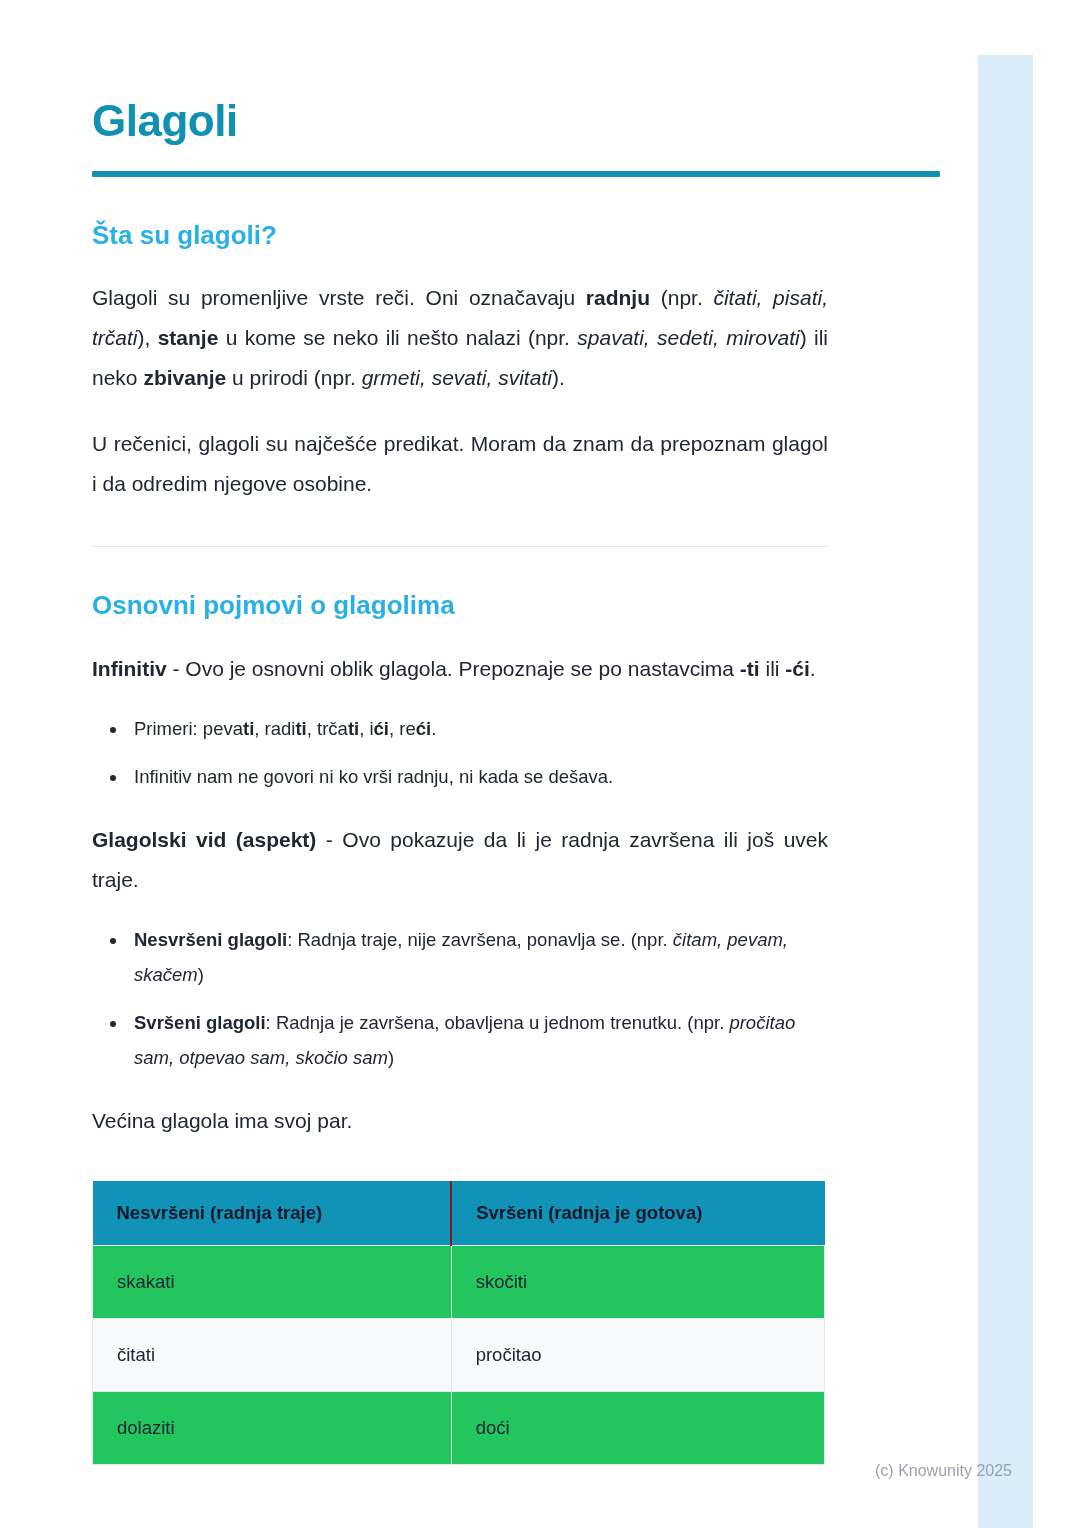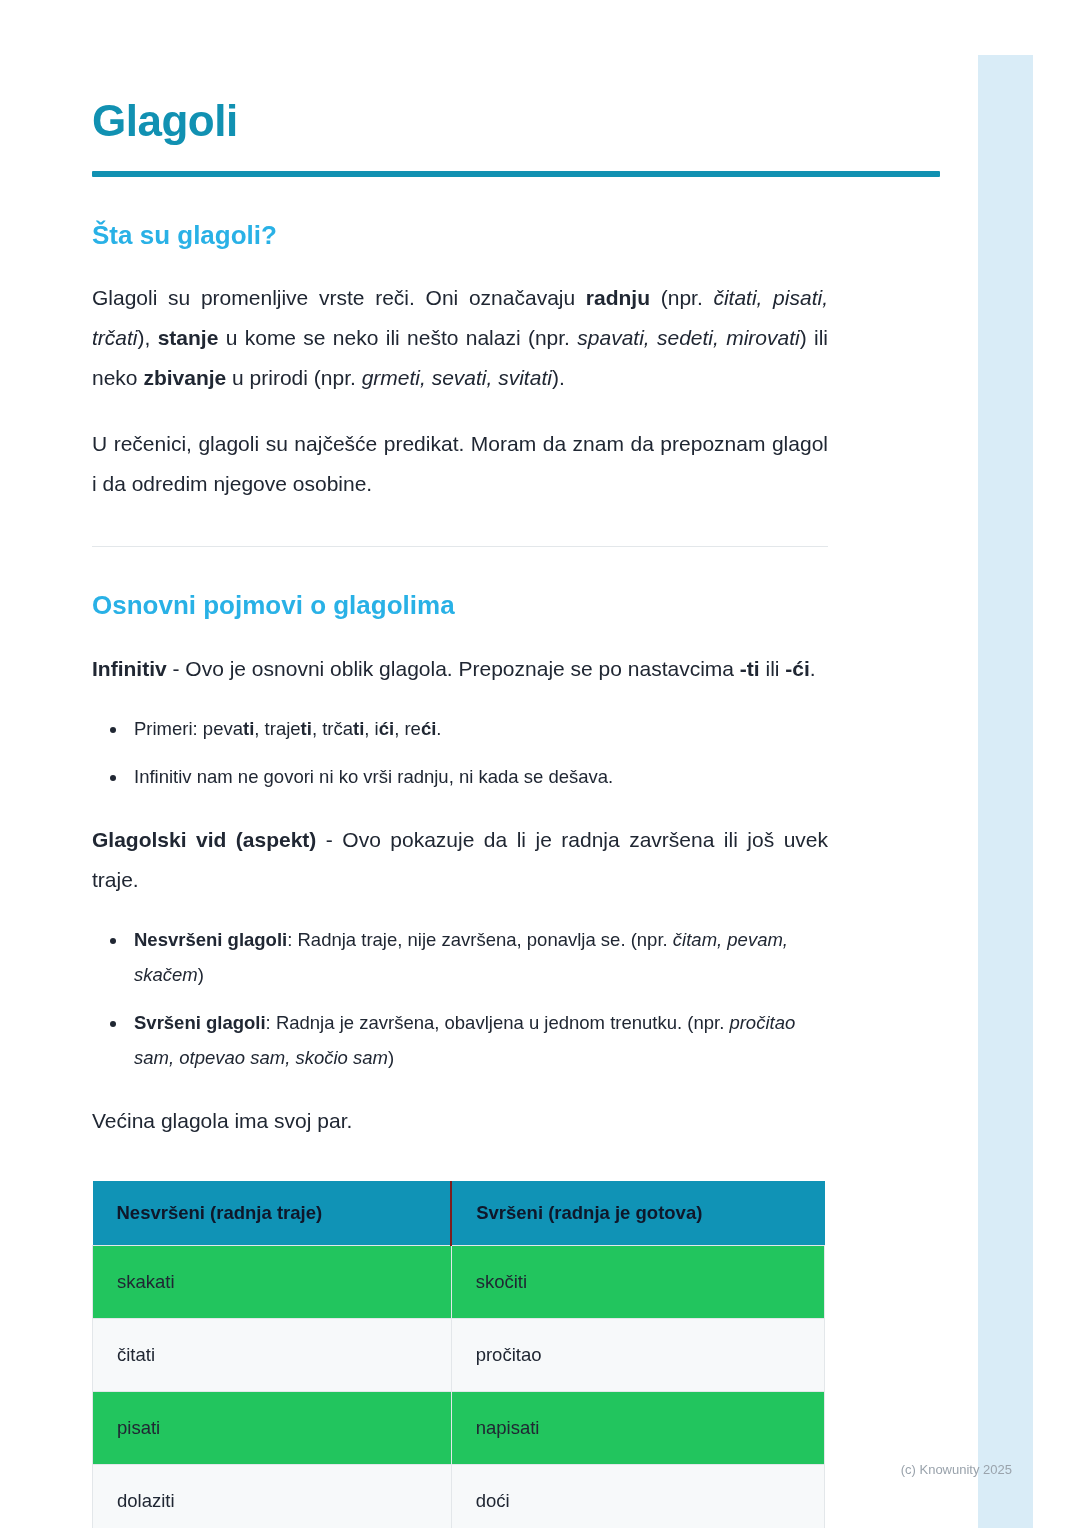--- a/index.html
+++ b/index.html
@@ -68,21 +68,21 @@
   }
   .pair-table thead th + th { border-left: 2px solid #7f1d1d; }
   .pair-table td {
     border: 1px solid var(--divider, #e3e7ea);
     padding: 25px 24px; background: #22c55e;
   }
   .pair-table tbody tr:nth-child(even) td { background: var(--table-row-alt, #f7f9fa); }
   .pair-table th:first-child, .pair-table td:first-child { width: 49%; }
   .footer-note {
     position: absolute; top: 1462px; right: 68px;
-    font-size: 13px;
+    font-size: 16px;
     color: var(--footer-gray, #9aa3ac);
     z-index: 3;
   }
 </style>
 </head>
 <body>
 
 <div class="side-strip"></div>
 
 <main class="content">
@@ -97,21 +97,21 @@
   </section>
 
   <hr class="divider">
 
   <section>
     <h2 class="section-heading">Osnovni pojmovi o glagolima</h2>
 
     <p class="body-text justify text-block"><span class="b ">Infinitiv</span><span class=""> - Ovo je osnovni oblik glagola. Prepoznaje se po nastavcima </span><span class="b ">-ti</span><span class=""> ili </span><span class="b ">-ći</span><span class="">.</span></p>
 
     <ul class="bullet-list text-block">
-        <li><span class="">Primeri: peva</span><span class="b ">ti</span><span class="">, traje</span><span class="b ">ti</span><span class="">, trča</span><span class="b ">ti</span><span class="">, i</span><span class="b ">ći</span><span class="">, re</span><span class="b ">ći</span><span class="">.</span></li>
+        <li><span class="">Primeri: peva</span><span class="b ">ti</span><span class="">, radi</span><span class="b ">ti</span><span class="">, trča</span><span class="b ">ti</span><span class="">, i</span><span class="b ">ći</span><span class="">, re</span><span class="b ">ći</span><span class="">.</span></li>
         <li><span class="">Infinitiv nam ne govori ni ko vrši radnju, ni kada se dešava.</span></li>
       </ul>
 
     <p class="body-text justify text-block"><span class="b ">Glagolski vid (aspekt)</span><span class=""> - Ovo pokazuje da li je radnja završena ili još uvek traje.</span></p>
 
     <ul class="bullet-list text-block">
         <li><span class="b ">Nesvršeni glagoli</span><span class="">: Radnja traje, nije završena, ponavlja se. (npr. </span><span class="i">čitam, pevam, skačem</span><span class="">)</span></li>
         <li><span class="b ">Svršeni glagoli</span><span class="">: Radnja je završena, obavljena u jednom trenutku. (npr. </span><span class="i">pročitao sam, otpevao sam, skočio sam</span><span class="">)</span></li>
       </ul>
 
@@ -127,24 +127,20 @@
       <tbody>
           <tr>
             <td>skakati</td>
             <td>skočiti</td>
           </tr>
           <tr>
             <td>čitati</td>
             <td>pročitao</td>
           </tr>
           <tr>
-            <td>pisati</td>
-            <td>napisati</td>
-          </tr>
-          <tr>
             <td>dolaziti</td>
             <td>doći</td>
           </tr>
         </tbody>
     </table>
   </section>
 
 </main>
 
 <div class="footer-note">(c) Knowunity 2025</div>

